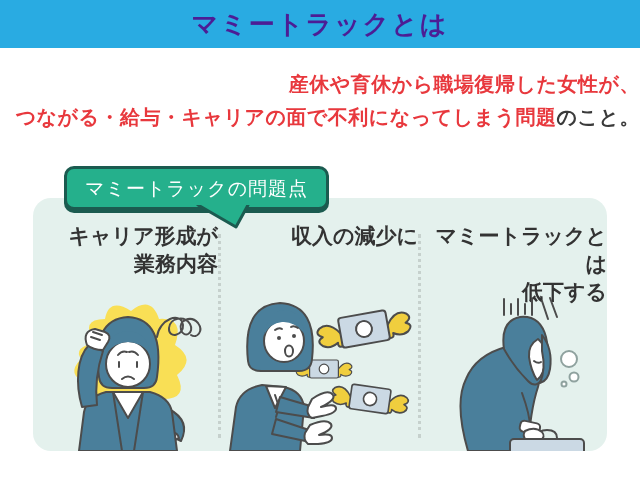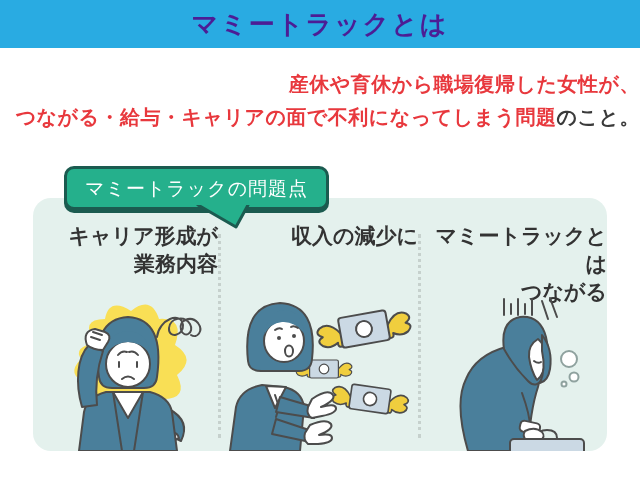--- a/index.html
+++ b/index.html
@@ -141,21 +141,21 @@
         <circle class="ink-fill" cx="61" cy="53" r="2"></circle>
         <circle class="ink-fill" cx="76" cy="51" r="2"></circle>
         <path class="ink nofill" d="M57,45 q4,-3 7,-1 M80,43 q-4,-3 -7,-1"></path>
         <ellipse class="f-white ink" cx="71" cy="66" rx="4" ry="5.5"></ellipse>
       </svg>
     </div>
 
     <div class="col c3">
       <div class="col-title">
         <div>マミートラックとは</div>
-        <div>つながる</div>
+        <div>低下する</div>
       </div>
       <svg class="illus" width="189" height="166" viewBox="0 0 189 166" aria-label="dejected-woman-with-briefcase-icon">
         <g class="ink nofill">
           <path d="M86,14 v16 M93,19 v10 M100,14 v16 M107,19 v10 M114,14 v16"></path>
           <path d="M124,16 l6,18 M132,13 l7,19"></path>
         </g>
         <circle class="s-gray" cx="151" cy="74" r="8" fill="none"></circle>
         <circle class="s-gray" cx="156" cy="92" r="4.5" fill="none"></circle>
         <circle class="s-gray" cx="146" cy="99" r="2.5" fill="none"></circle>
         <path class="f-teal ink" d="M50,166 Q36,118 48,94 Q58,70 88,62 Q106,58 116,70 Q126,84 120,102 Q112,126 110,166 Z"></path>

